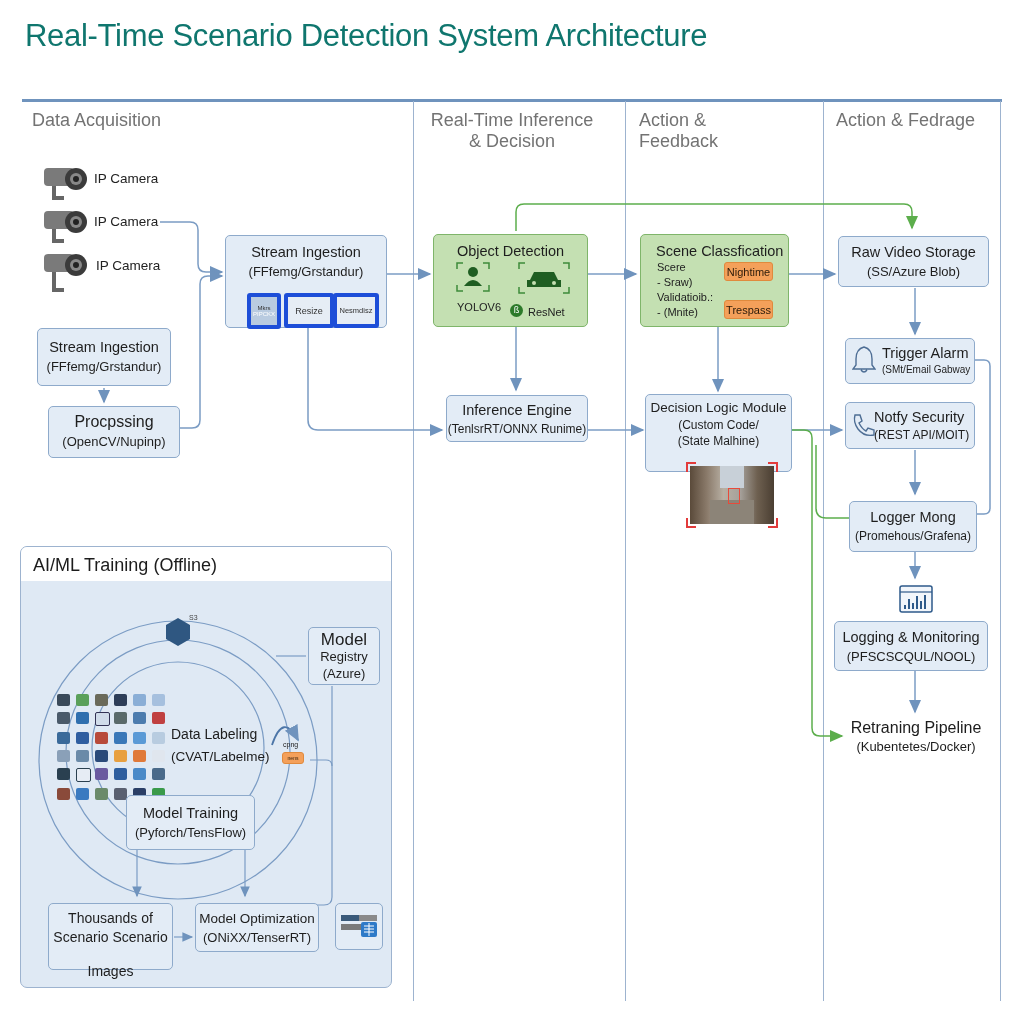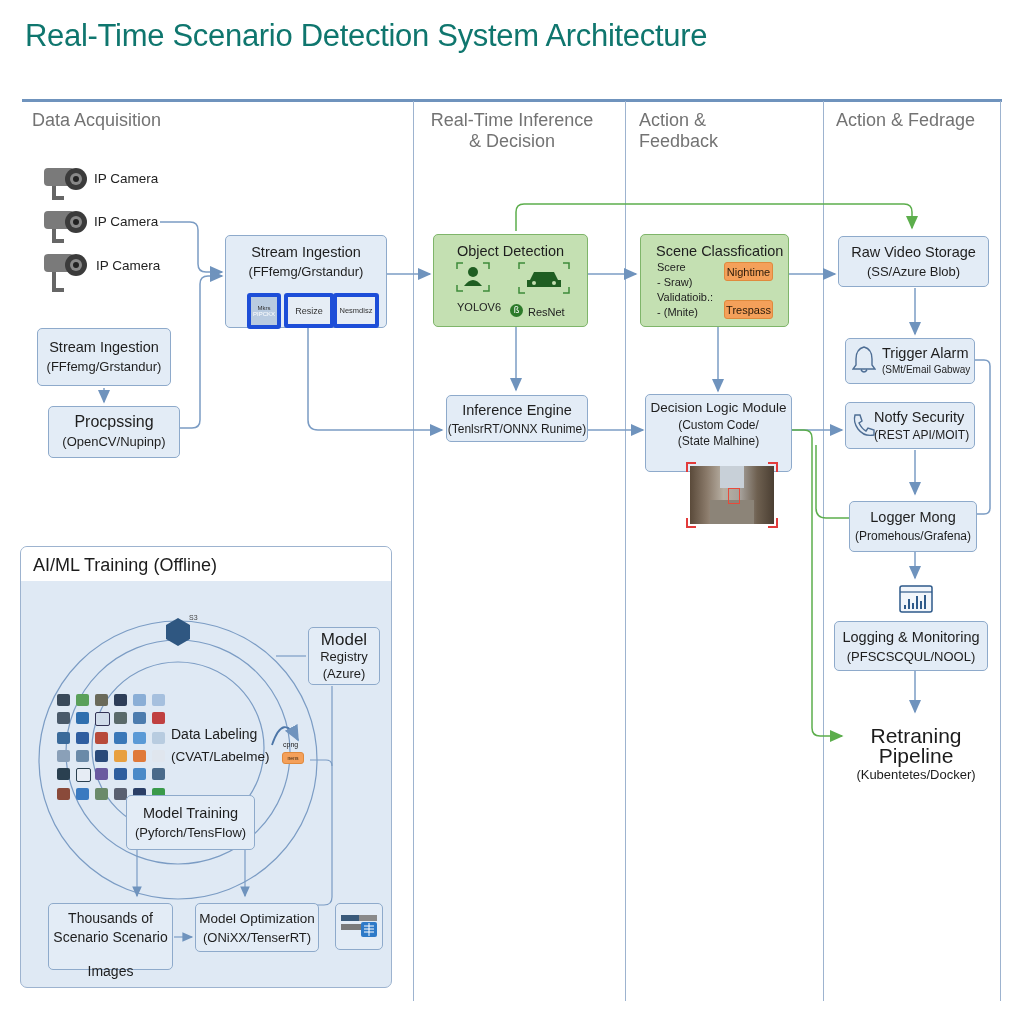--- a/index.html
+++ b/index.html
@@ -248,21 +248,21 @@
       <rect x="1" y="1" width="32" height="26" rx="2" stroke="#2e5a8a" stroke-width="1.5" fill="#f2f6fb"></rect>
       <line x1="1" y1="7" x2="33" y2="7" stroke="#2e5a8a" stroke-width="1.2"></line>
       <path d="M6,24 V20 M10,24 V14 M14,24 V18 M18,24 V11 M22,24 V16 M26,24 V10" stroke="#2e5a8a" stroke-width="2"></path>
     </svg>
 </div>
 <div class="box" style="left:834px;top:621px;width:154px;height:50px;padding-top:5px;">
   <span class="t">Logging &amp; Monitoring</span>
   <span class="s">(PFSCSCQUL/NOOL)</span>
 </div>
 <div class="abs" style="left:843px;top:718px;width:146px;text-align:center;">
-  <span style="display:block;font-size:21px;line-height:20px;margin-top:8px;">Retraning Pipeline</span>
+  <span style="display:block;font-size:16px;line-height:20px;">Retraning Pipeline</span>
   <span style="display:block;font-size:13px;line-height:18px;">(Kubentetes/Docker)</span>
 </div>
 
 <div class="abs train-panel">
   <div class="train-head"></div>
   <div class="train-title">AI/ML Training (Offline)</div>
 </div>
 
 <svg class="wires" width="1024" height="1024" style="pointer-events:none;">
   <defs>

